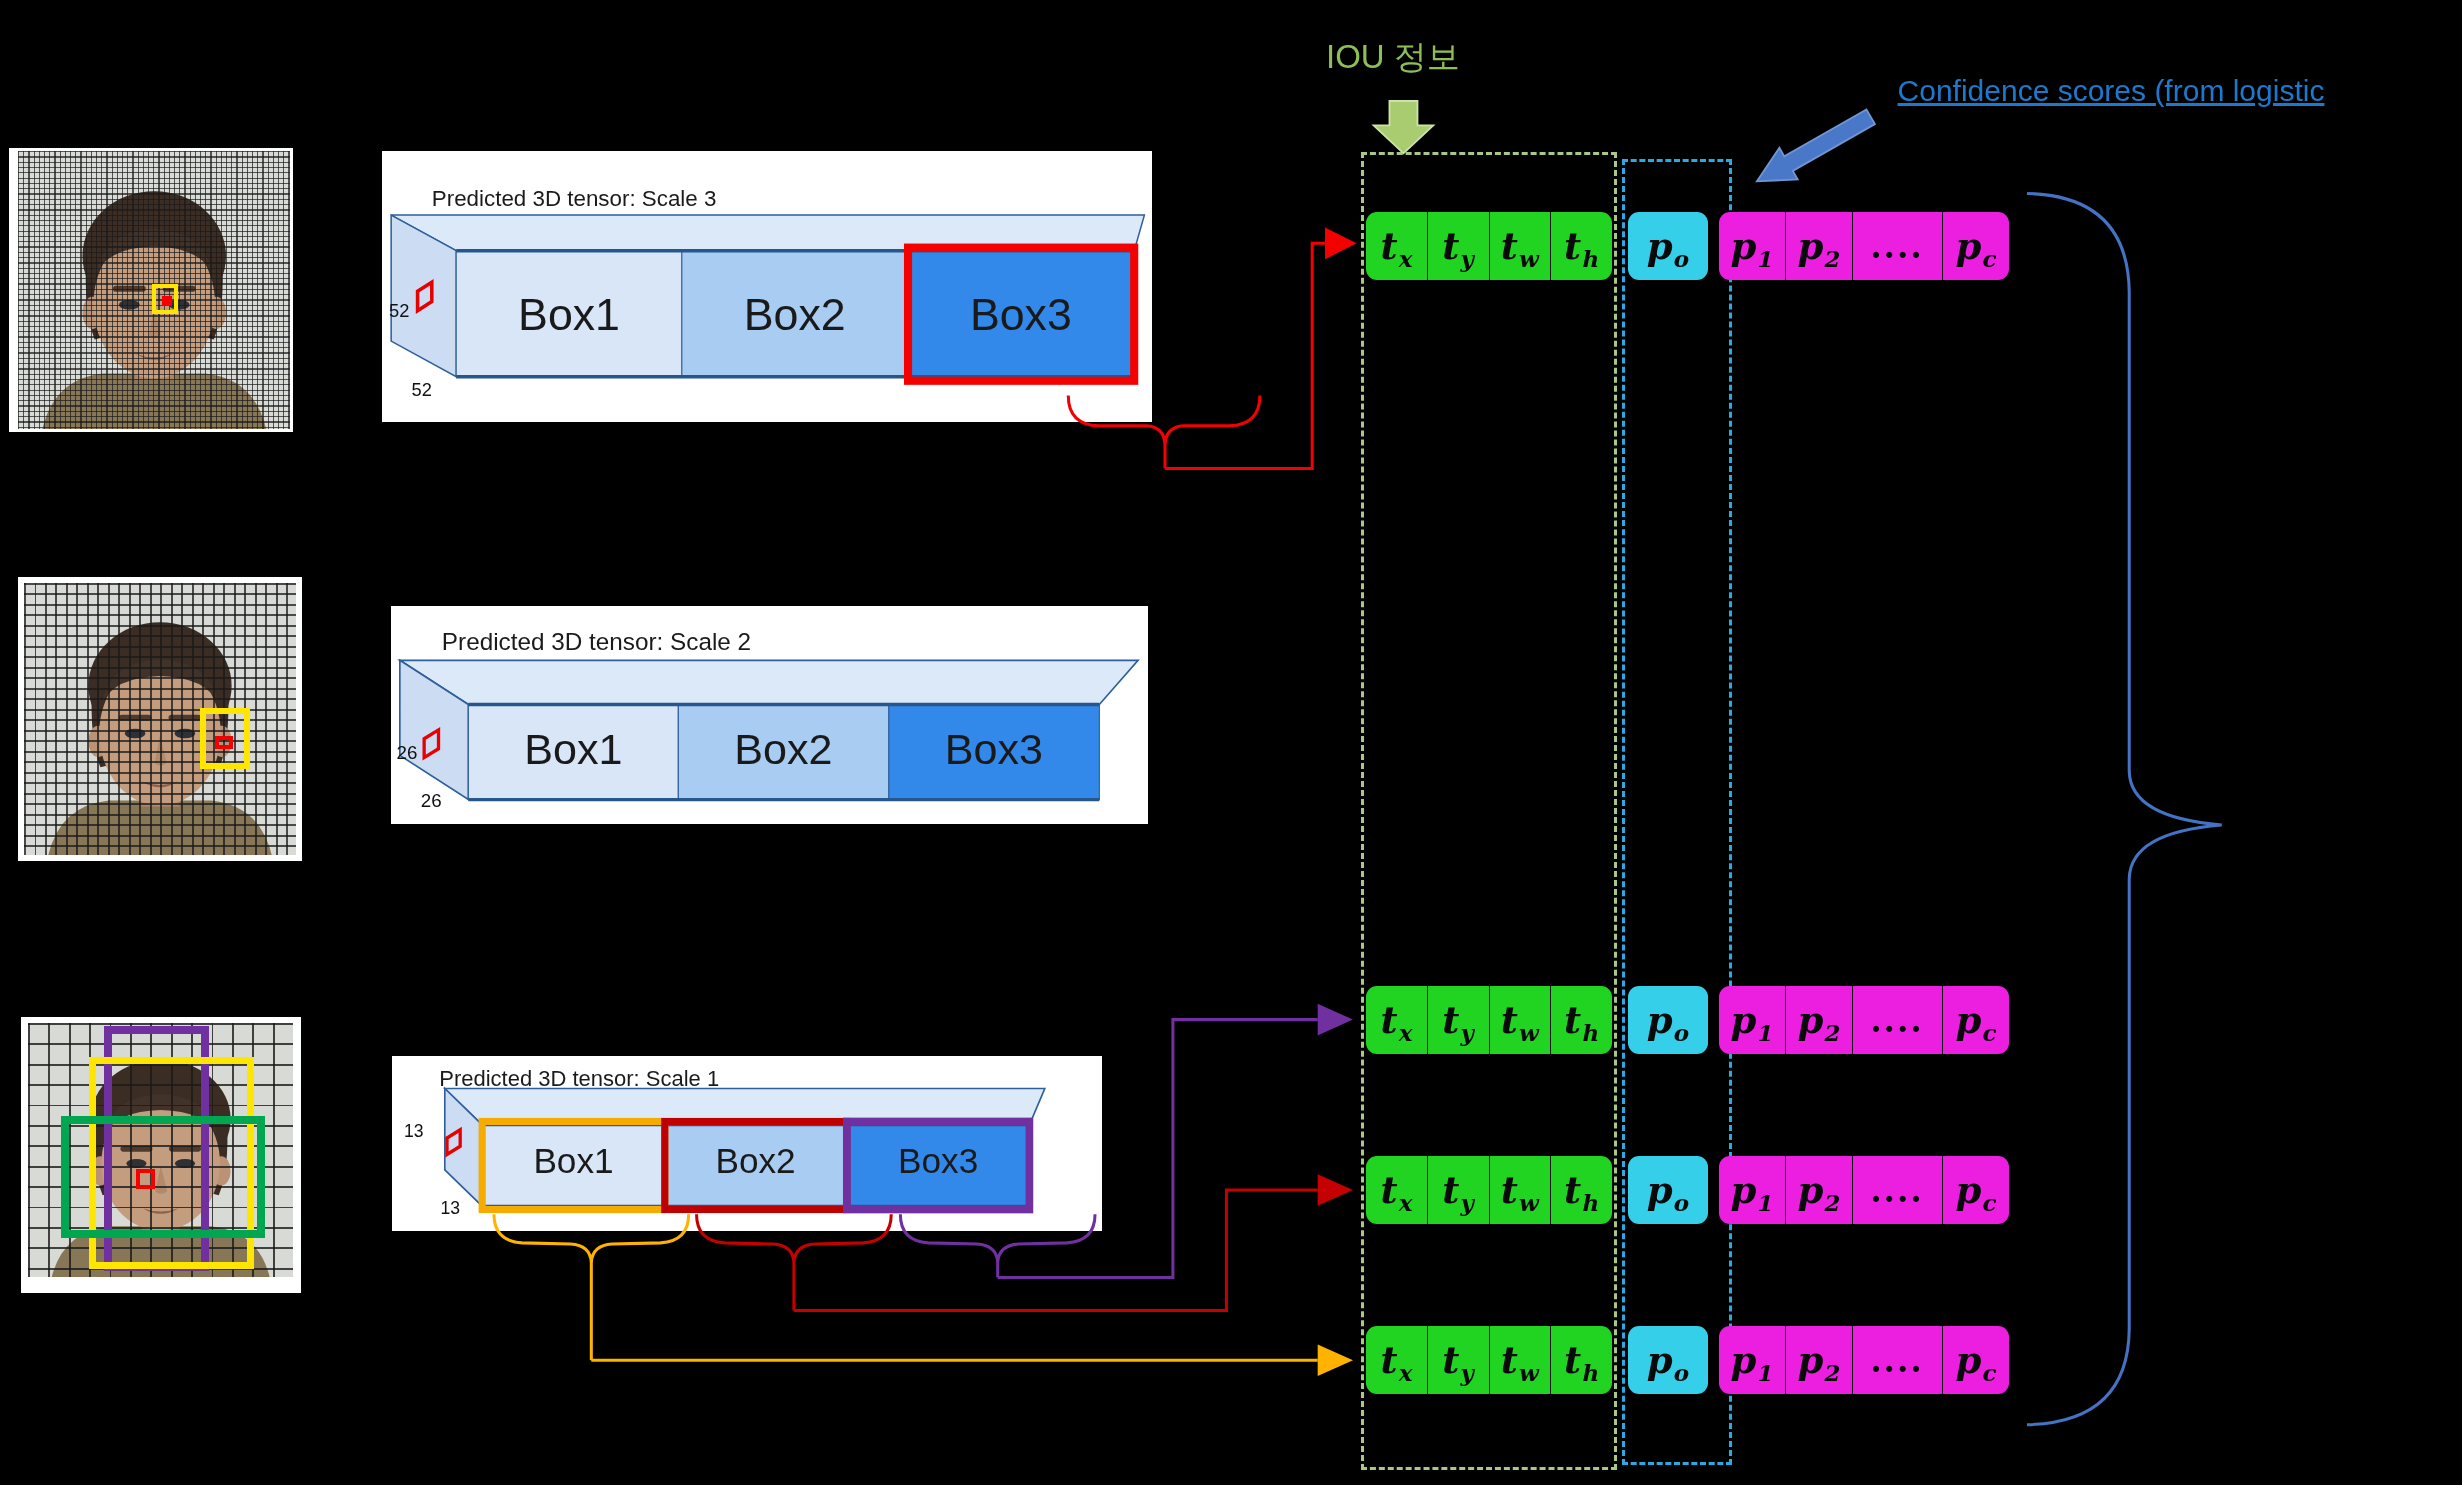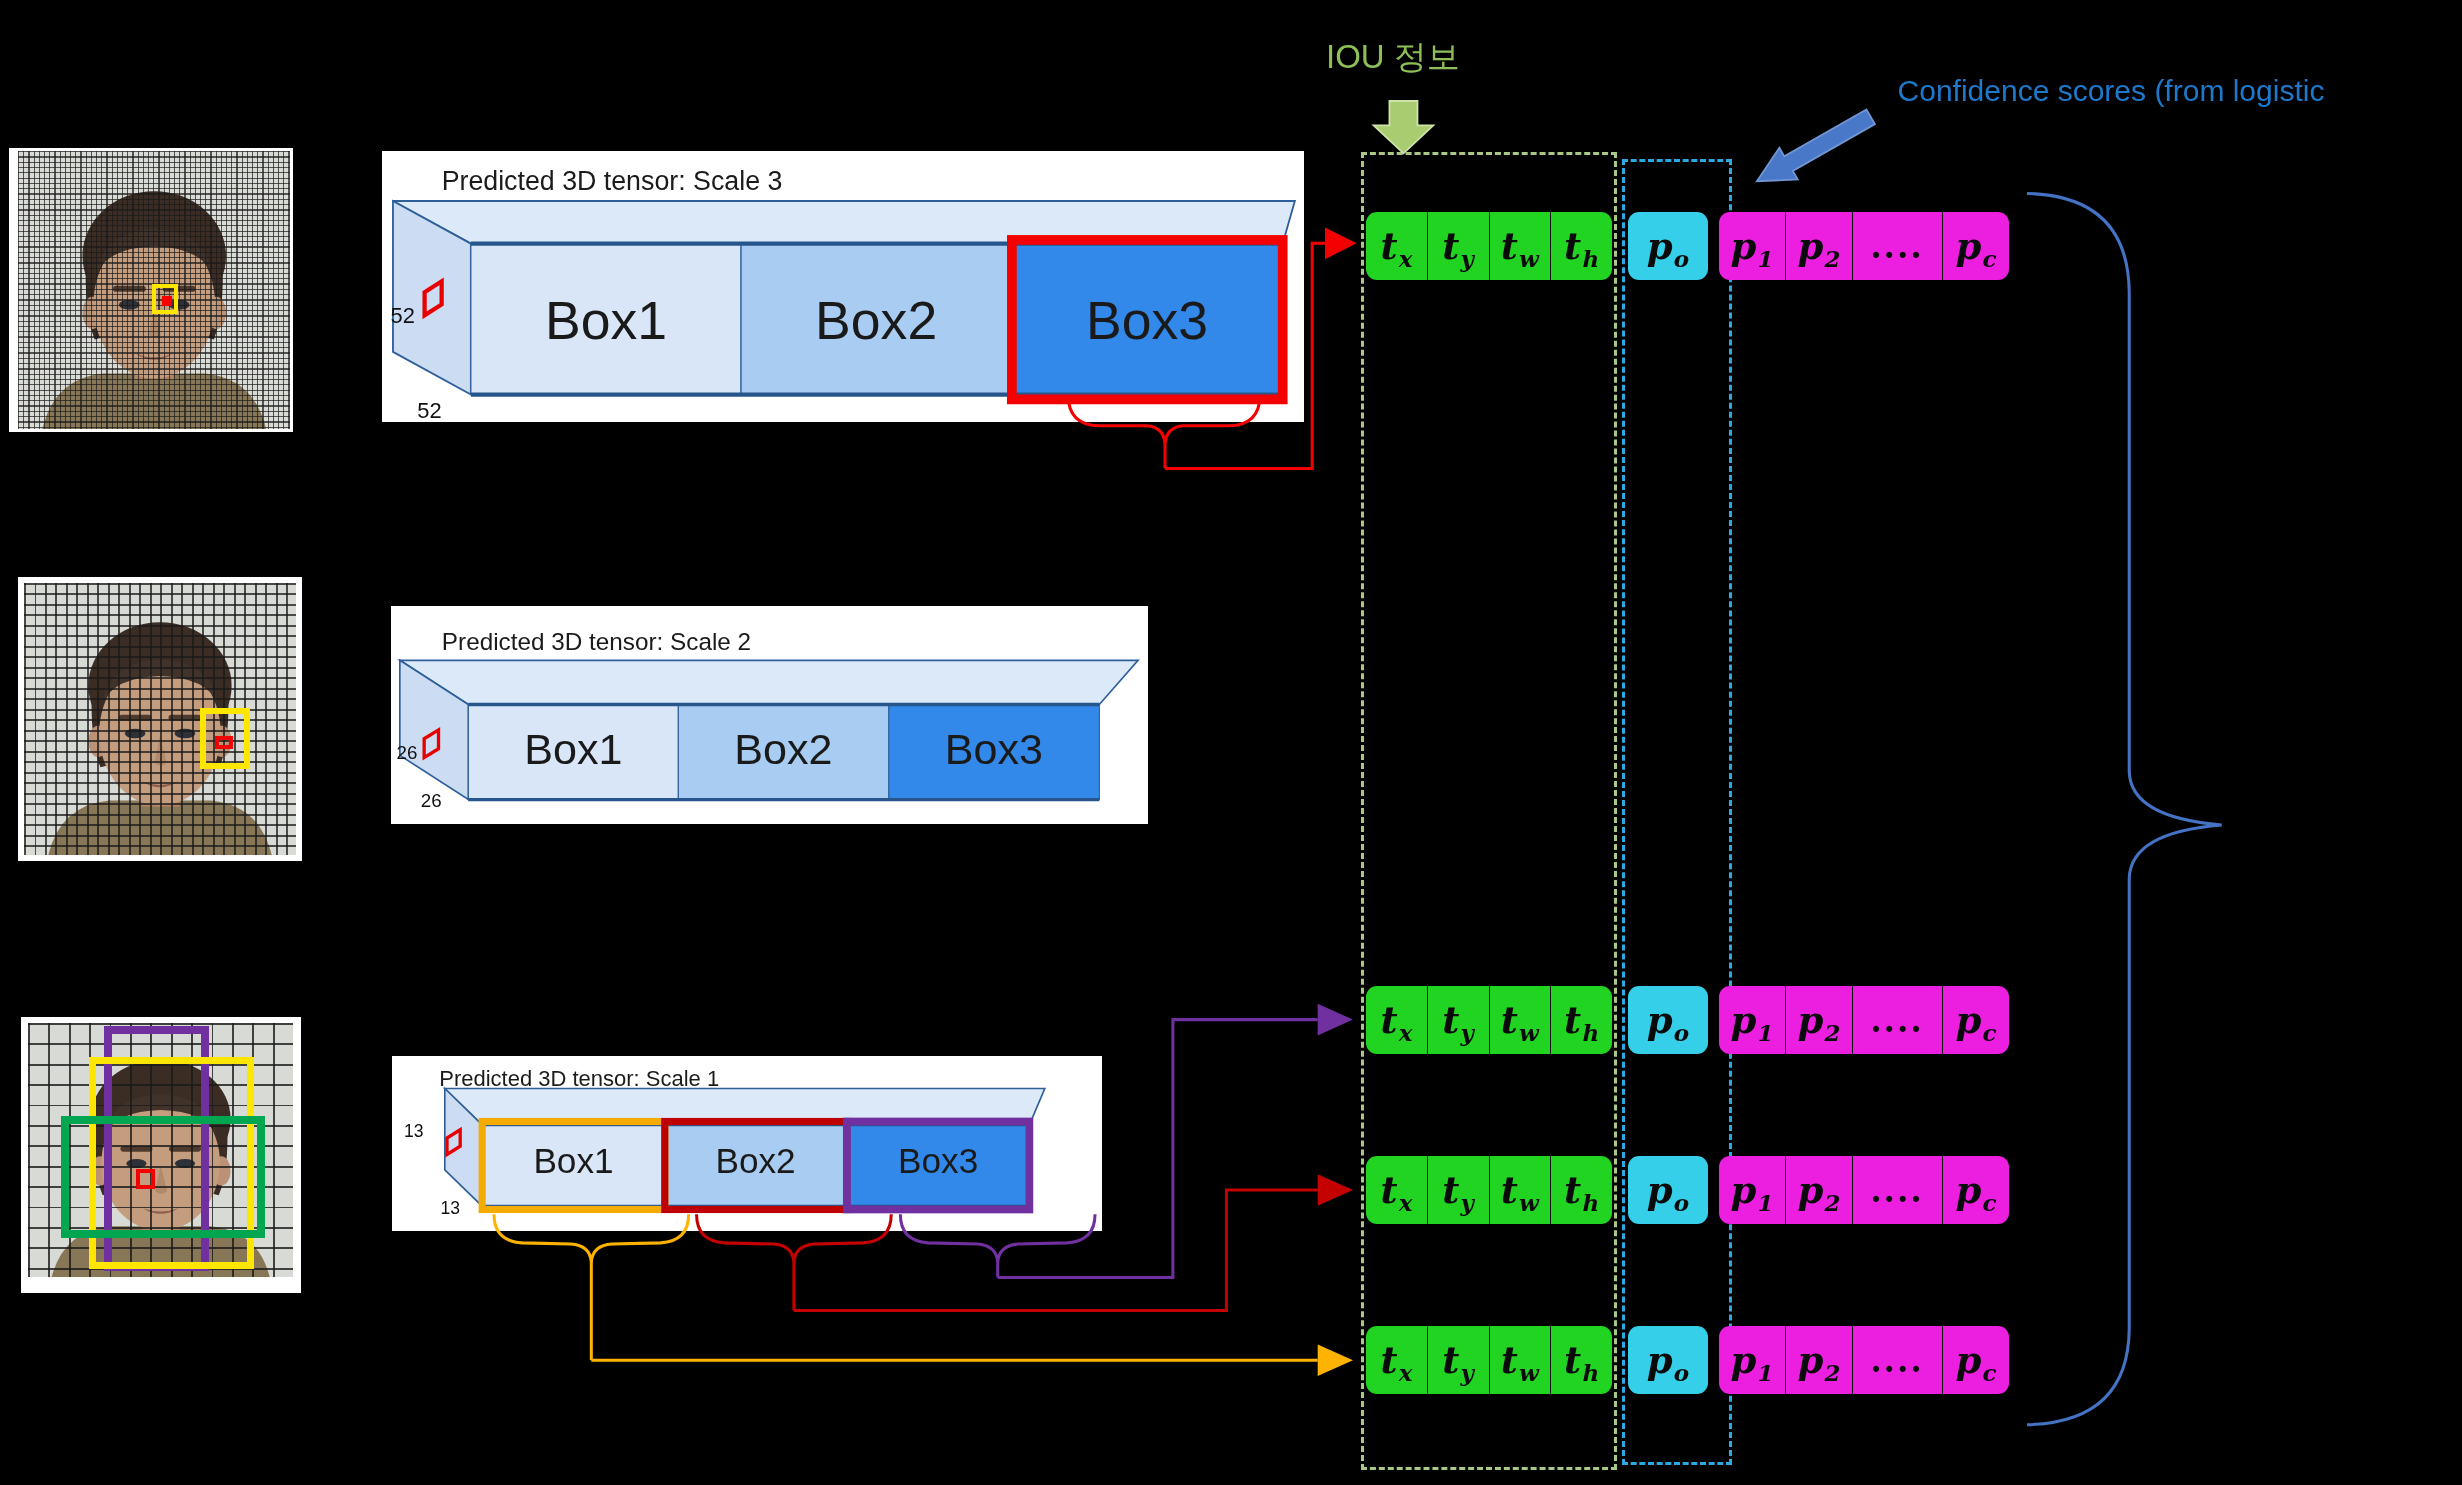--- a/index.html
+++ b/index.html
@@ -25,21 +25,21 @@
   #photo2{left:18px;top:577px;width:284px;height:284px;}
   #photo2 .inner{left:6px;top:6px;right:6px;bottom:6px;}
   #photo3{left:20.7px;top:1017px;width:280px;height:276px;}
   #photo3 .inner{left:7.3px;top:6px;right:7.3px;bottom:16px;}
 
   .ann{position:absolute;box-sizing:border-box;z-index:5;}
 
   
   .panel{position:absolute;background:#fff;z-index:2;}
   .panel svg{position:absolute;inset:0;width:100%;height:100%;}
-  #panel1{left:382px;top:151px;width:922px;height:271px;}
+  #panel1{left:382px;top:151px;width:770px;height:271px;}
   #panel2{left:391px;top:606px;width:757px;height:218px;}
   #panel3{left:392px;top:1056px;width:710px;height:175px;}
   .ptitle{font-family:"Liberation Sans",sans-serif;fill:#1b1b1b;}
   .dim{font-family:"Liberation Sans",sans-serif;fill:#111;}
   .boxlbl{font-family:"Liberation Sans",sans-serif;fill:#1a1a1a;}
 
   
   #wires{position:absolute;inset:0;width:2462px;height:1485px;z-index:6;pointer-events:none;}
 
   
@@ -60,21 +60,21 @@
   .cell.solo{position:absolute;left:262px;top:0;width:80px;height:68px;background:#35cfe9;
              border-radius:11px;display:flex;align-items:center;justify-content:center;}
   .b{font-family:"DejaVu Serif",serif;font-style:italic;font-weight:700;font-size:37px;color:#0a0a0a;}
   .s{font-family:"DejaVu Serif",serif;font-style:italic;font-weight:700;font-size:23px;color:#0a0a0a;
      align-self:flex-end;margin:0 0 8.5px 1.2px;}
   .dots .b{font-style:normal;letter-spacing:1.8px;font-size:33px;font-weight:900;}
 
   
   #iou-label{position:absolute;left:1326px;top:35px;font-size:33px;color:#8ebf56;z-index:6;}
   #conf-label{position:absolute;left:1819px;top:68px;width:584px;text-align:center;
-              font-size:30px;line-height:1.55;color:#1d79cc;z-index:6;}
+              font-size:30px;line-height:1.55;color:#1d79cc;z-index:6;text-decoration:underline;}
 </style>
 </head>
 <body>
 
 <svg width="0" height="0" style="position:absolute" aria-hidden="true">
   <defs>
     <g id="face-art">
       <rect x="0" y="0" width="448" height="450" fill="#d7dad5"></rect>
       <path d="M40 450 Q60 368 140 360 L308 360 Q388 368 408 450 Z" fill="#887757"></path>
       <rect x="192" y="300" width="64" height="70" fill="#b08363"></rect>

